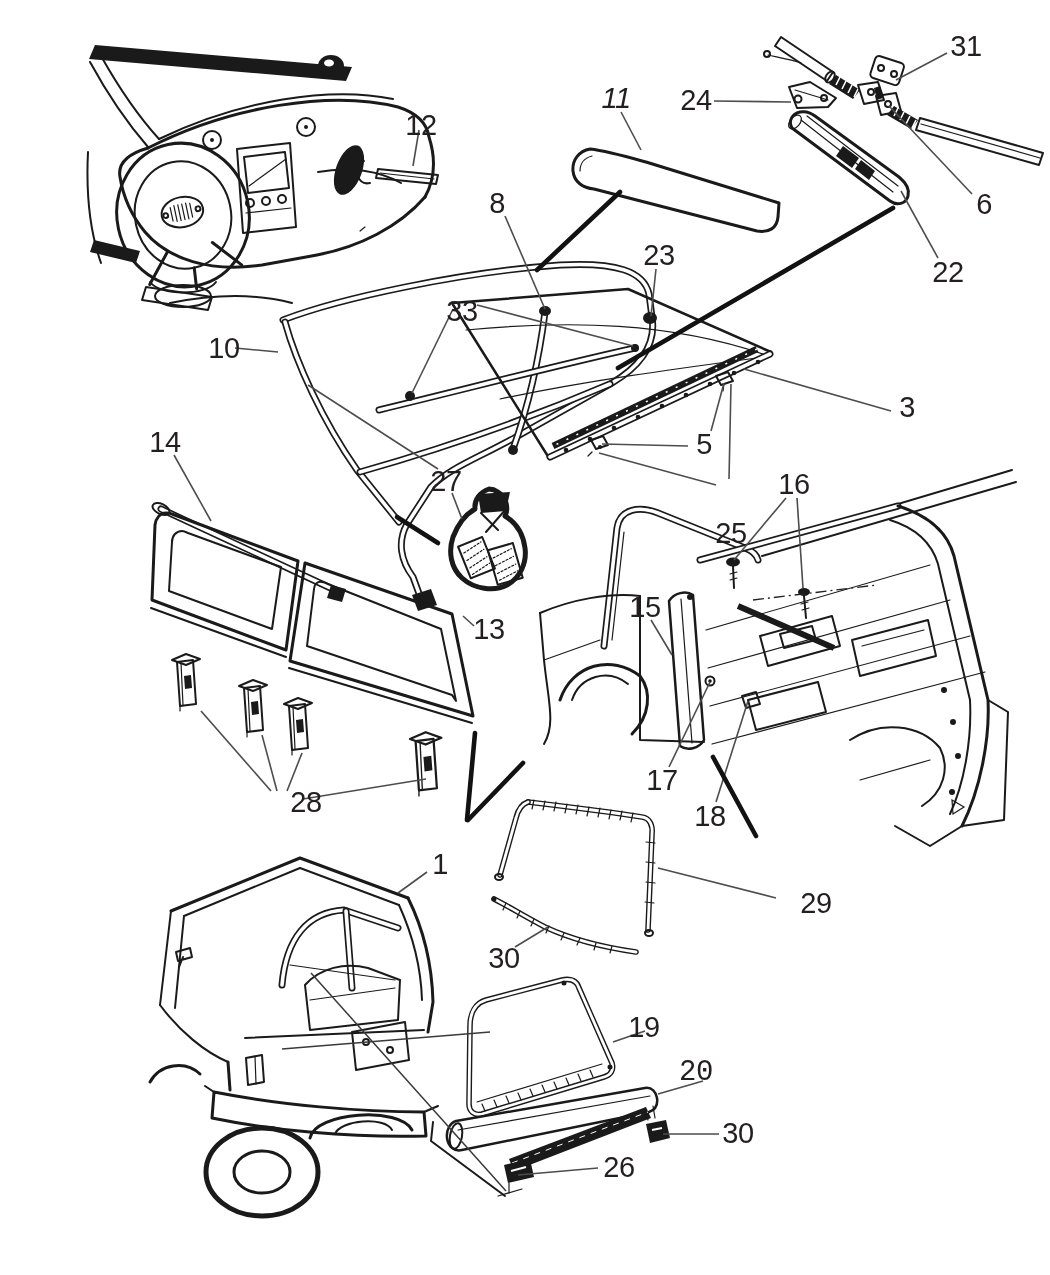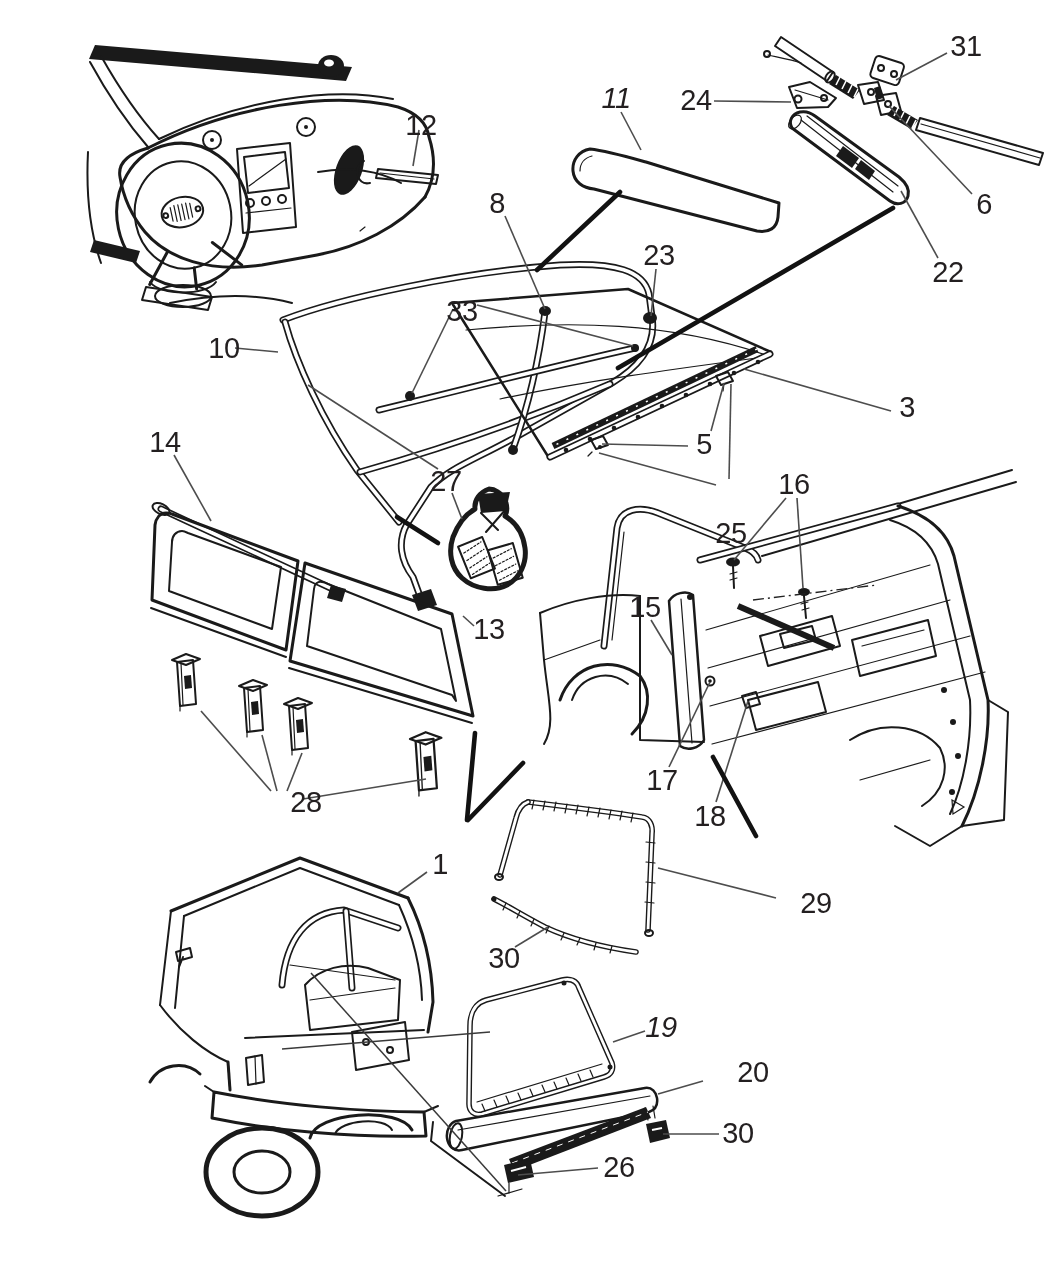--- a/index.html
+++ b/index.html
@@ -385,22 +385,22 @@
       <div class="callout" style="left: 497px; top: 203px;">8</div>
       <div class="callout" style="left: 224px; top: 348px;">10</div>
       <div class="callout" style="left: 616px; top: 98px; font-style: italic;">11</div>
       <div class="callout" style="left: 421px; top: 125px;">12</div>
       <div class="callout" style="left: 489px; top: 629px;">13</div>
       <div class="callout" style="left: 165px; top: 442px;">14</div>
       <div class="callout" style="left: 645px; top: 607px;">15</div>
       <div class="callout" style="left: 794px; top: 484px;">16</div>
       <div class="callout" style="left: 662px; top: 780px;">17</div>
       <div class="callout" style="left: 710px; top: 816px;">18</div>
-      <div class="callout" style="left: 661px; top: 1027px; font-style: italic;">19</div>
-      <div class="callout" style="left: 753px; top: 1072px;">20</div>
+      <div class="callout" style="left: 644px; top: 1027px;">19</div>
+      <div class="callout" style="left: 696px; top: 1072px; font-family: Liberation Mono, monospace;">20</div>
       <div class="callout" style="left: 738px; top: 1133px;">30</div>
       <div class="callout" style="left: 948px; top: 272px;">22</div>
       <div class="callout" style="left: 659px; top: 255px;">23</div>
       <div class="callout" style="left: 696px; top: 100px;">24</div>
       <div class="callout" style="left: 731px; top: 493px; margin-top: 40px;">25</div>
       <div class="callout" style="left: 619px; top: 1167px;">26</div>
       <div class="callout" style="left: 446px; top: 481px;">27</div>
       <div class="callout" style="left: 282px; top: 802px; margin-left: 24px;">28</div>
       <div class="callout" style="left: 816px; top: 903px;">29</div>
       <div class="callout" style="left: 504px; top: 958px;">30</div>

